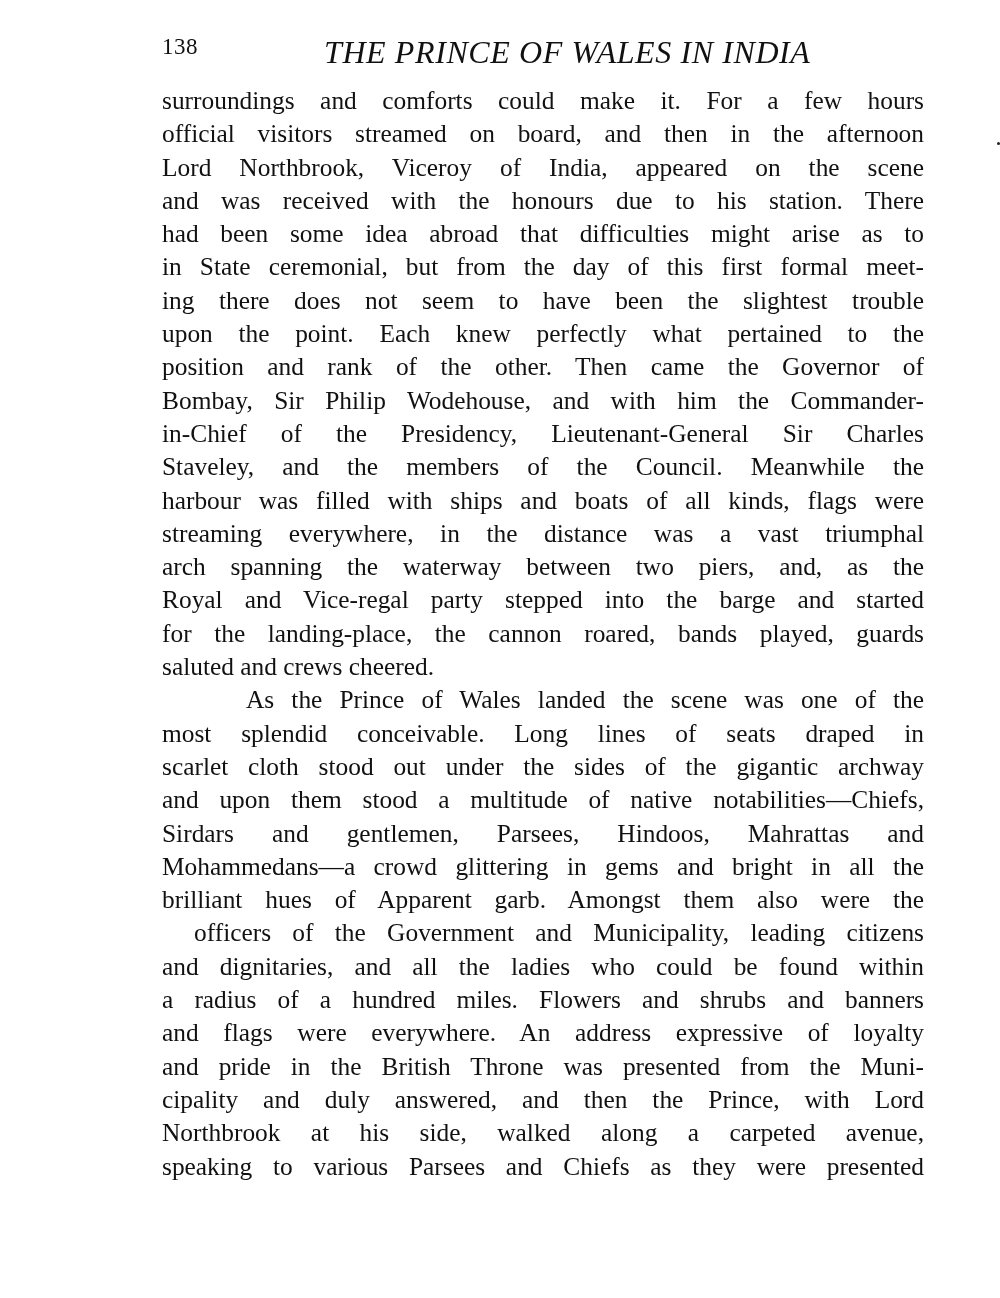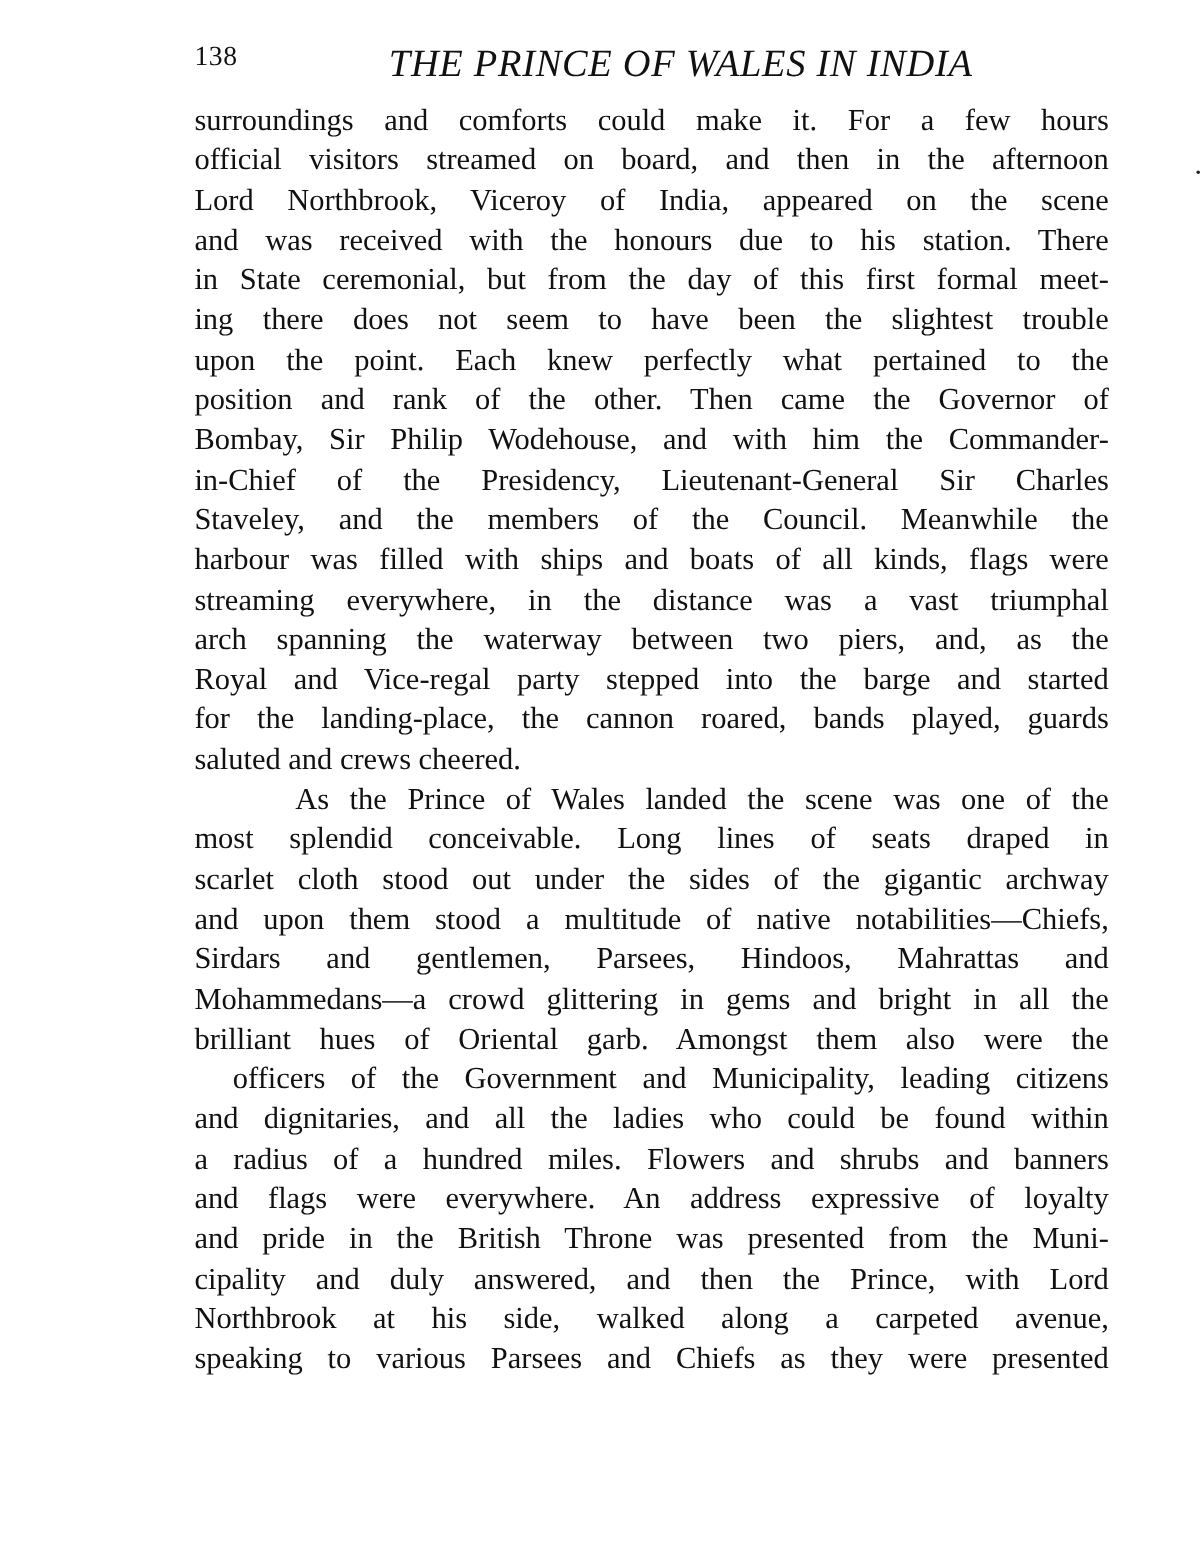--- a/index.html
+++ b/index.html
@@ -26,40 +26,41 @@
     <span class="running-title">THE PRINCE OF WALES IN INDIA</span>
   </div>
 
   <div class="margin-mark"></div>
 
   <div class="body">
     <span class="line"><span class="line-inner" style="display: inline; white-space: nowrap; margin-top: 48px;">surroundings and comforts could make it. For a few hours</span></span>
     <span class="line"><span class="line-inner" style="display: inline; white-space: nowrap;">official visitors streamed on board, and then in the afternoon</span></span>
     <span class="line"><span class="line-inner" style="display: inline; white-space: nowrap;">Lord Northbrook, Viceroy of India, appeared on the scene</span></span>
     <span class="line"><span class="line-inner" style="display: inline; white-space: nowrap;">and was received with the honours due to his station. There</span></span>
+    <span class="line"><span class="line-inner" style="display: inline; white-space: nowrap;">had been some idea abroad that difficulties might arise as to</span></span>
     <span class="line"><span class="line-inner" style="display: inline; white-space: nowrap;">in State ceremonial, but from the day of this first formal meet-</span></span>
     <span class="line"><span class="line-inner" style="display: inline; white-space: nowrap;">ing there does not seem to have been the slightest trouble</span></span>
     <span class="line"><span class="line-inner" style="display: inline; white-space: nowrap;">upon the point. Each knew perfectly what pertained to the</span></span>
     <span class="line"><span class="line-inner" style="display: inline; white-space: nowrap;">position and rank of the other. Then came the Governor of</span></span>
     <span class="line"><span class="line-inner" style="display: inline; white-space: nowrap;">Bombay, Sir Philip Wodehouse, and with him the Commander-</span></span>
     <span class="line"><span class="line-inner" style="display: inline; white-space: nowrap;">in-Chief of the Presidency, Lieutenant-General Sir Charles</span></span>
     <span class="line"><span class="line-inner" style="display: inline; white-space: nowrap;">Staveley, and the members of the Council. Meanwhile the</span></span>
     <span class="line"><span class="line-inner" style="display: inline; white-space: nowrap;">harbour was filled with ships and boats of all kinds, flags were</span></span>
     <span class="line"><span class="line-inner" style="display: inline; white-space: nowrap;">streaming everywhere, in the distance was a vast triumphal</span></span>
     <span class="line"><span class="line-inner" style="display: inline; white-space: nowrap;">arch spanning the waterway between two piers, and, as the</span></span>
     <span class="line"><span class="line-inner" style="display: inline; white-space: nowrap;">Royal and Vice-regal party stepped into the barge and started</span></span>
     <span class="line"><span class="line-inner" style="display: inline; white-space: nowrap;">for the landing-place, the cannon roared, bands played, guards</span></span>
     <span class="line last"><span class="line-inner">saluted and crews cheered.</span></span>
     <span class="line indent"><span class="line-inner" style="display: inline; white-space: nowrap;">As the Prince of Wales landed the scene was one of the</span></span>
     <span class="line"><span class="line-inner" style="display: inline; white-space: nowrap;">most splendid conceivable. Long lines of seats draped in</span></span>
     <span class="line"><span class="line-inner" style="display: inline; white-space: nowrap;">scarlet cloth stood out under the sides of the gigantic archway</span></span>
     <span class="line"><span class="line-inner" style="display: inline; white-space: nowrap;">and upon them stood a multitude of native notabilities—Chiefs,</span></span>
     <span class="line"><span class="line-inner" style="display: inline; white-space: nowrap;">Sirdars and gentlemen, Parsees, Hindoos, Mahrattas and</span></span>
     <span class="line"><span class="line-inner" style="display: inline; white-space: nowrap; margin-top: 32px;">Mohammedans—a crowd glittering in gems and bright in all the</span></span>
-    <span class="line"><span class="line-inner" style="display: inline; white-space: nowrap;">brilliant hues of Oriental garb. Amongst them also were the</span></span>
+    <span class="line"><span class="line-inner" style="display: inline; white-space: nowrap;">brilliant hues of Apparent garb. Amongst them also were the</span></span>
     <span class="line"><span class="line-inner" style="display: inline; white-space: nowrap; margin-left: 32px;">officers of the Government and Municipality, leading citizens</span></span>
     <span class="line"><span class="line-inner" style="display: inline; white-space: nowrap;">and dignitaries, and all the ladies who could be found within</span></span>
     <span class="line"><span class="line-inner" style="display: inline; white-space: nowrap;">a radius of a hundred miles. Flowers and shrubs and banners</span></span>
     <span class="line"><span class="line-inner" style="display: inline; white-space: nowrap;">and flags were everywhere. An address expressive of loyalty</span></span>
     <span class="line"><span class="line-inner" style="display: inline; white-space: nowrap;">and pride in the British Throne was presented from the Muni-</span></span>
     <span class="line"><span class="line-inner" style="display: inline; white-space: nowrap;">cipality and duly answered, and then the Prince, with Lord</span></span>
     <span class="line"><span class="line-inner" style="display: inline; white-space: nowrap;">Northbrook at his side, walked along a carpeted avenue,</span></span>
     <span class="line"><span class="line-inner" style="display: inline; white-space: nowrap;">speaking to various Parsees and Chiefs as they were presented</span></span>
   </div>
 </div>

